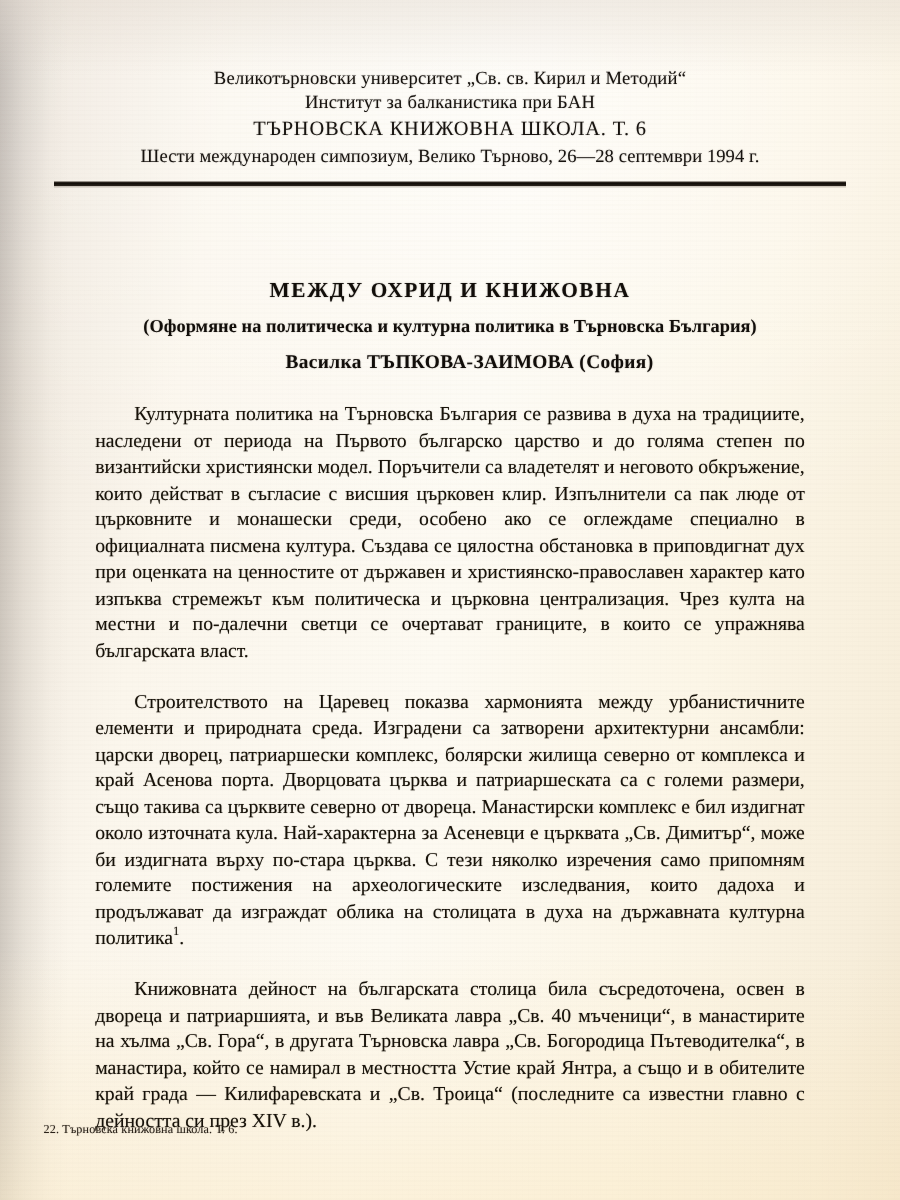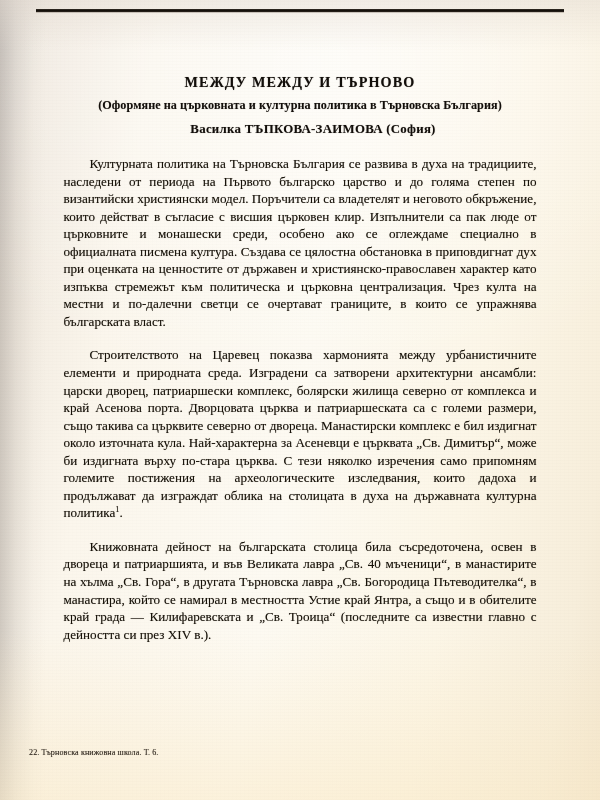--- a/index.html
+++ b/index.html
@@ -168,26 +168,32 @@
 
 <div class="page">
 
   <div class="gutter-shade"></div>
   <div class="top-warm"></div>
   <div class="bottom-warm"></div>
   <div class="paper-grain"></div>
 
   <div class="content">
 
+    <div class="masthead">
+      <div class="mh-line1">Великотърновски университет „Св. св. Кирил и Методий“</div>
+      <div class="mh-line2">Институт за балканистика при БАН</div>
+      <div class="mh-line3">ТЪРНОВСКА КНИЖОВНА ШКОЛА. Т. 6</div>
+      <div class="mh-line4">Шести международен симпозиум, Велико Търново, 26—28 септември 1994 г.</div>
+    </div>
 
     <div class="rule"></div>
 
     <div class="title-block">
-      <div class="art-title">МЕЖДУ МЕЖДУ И ТЪРНОВО</div>
-      <div class="art-subtitle">(Оформяне на църковната и културна политика в Търновска България)</div>
+      <div class="art-title">МЕЖДУ ОХРИД И КНИЖОВНА</div>
+      <div class="art-subtitle">(Оформяне на политическа и културна политика в Търновска България)</div>
       <div class="art-author">Василка ТЪПКОВА-ЗАИМОВА (София)</div>
     </div>
 
     <div class="body-text">
       <p>Културната политика на Търновска България се развива в духа на традициите, наследени от периода на Първото българско царство и до голяма степен по византийски християнски модел. Поръчители са владетелят и неговото обкръжение, които действат в съгласие с висшия църковен клир. Изпълнители са пак люде от църковните и монашески среди, особено ако се оглеждаме специално в официалната писмена култура. Създава се цялостна обстановка в приповдигнат дух при оценката на ценностите от държавен и християнско-православен характер като изпъква стремежът към политическа и църковна централизация. Чрез култа на местни и по-далечни светци се очертават границите, в които се упражнява българската власт.</p>
       <p><span>Строителството на Царевец показва хармонията между урбанистичните елементи и природната среда. Изградени са затворени архитектурни ансамбли: царски дворец, патриаршески комплекс, болярски жилища северно от комплекса и край Асенова порта. Дворцовата църква и патриаршеската са с големи размери, също такива са църквите северно от двореца. Манастирски комплекс е бил издигнат около източната кула. Най-характерна за Асеневци е църквата „Св. Димитър“, може би издигната върху по-стара църква. С тези няколко изречения само припомням големите постижения на археологическите изследвания, които дадоха и продължават да изграждат облика на столицата в духа на държавната културна политика</span><sup>1</sup><span>.</span></p>
       <p>Книжовната дейност на българската столица била съсредоточена, освен в двореца и патриаршията, и във Великата лавра „Св. 40 мъченици“, в манастирите на хълма „Св. Гора“, в другата Търновска лавра „Св. Богородица Пътеводителка“, в манастира, който се намирал в местността Устие край Янтра, а също и в обителите край града — Килифаревската и „Св. Троица“ (последните са известни главно с дейността си през XIV в.).</p>
     </div>
 
   </div>

